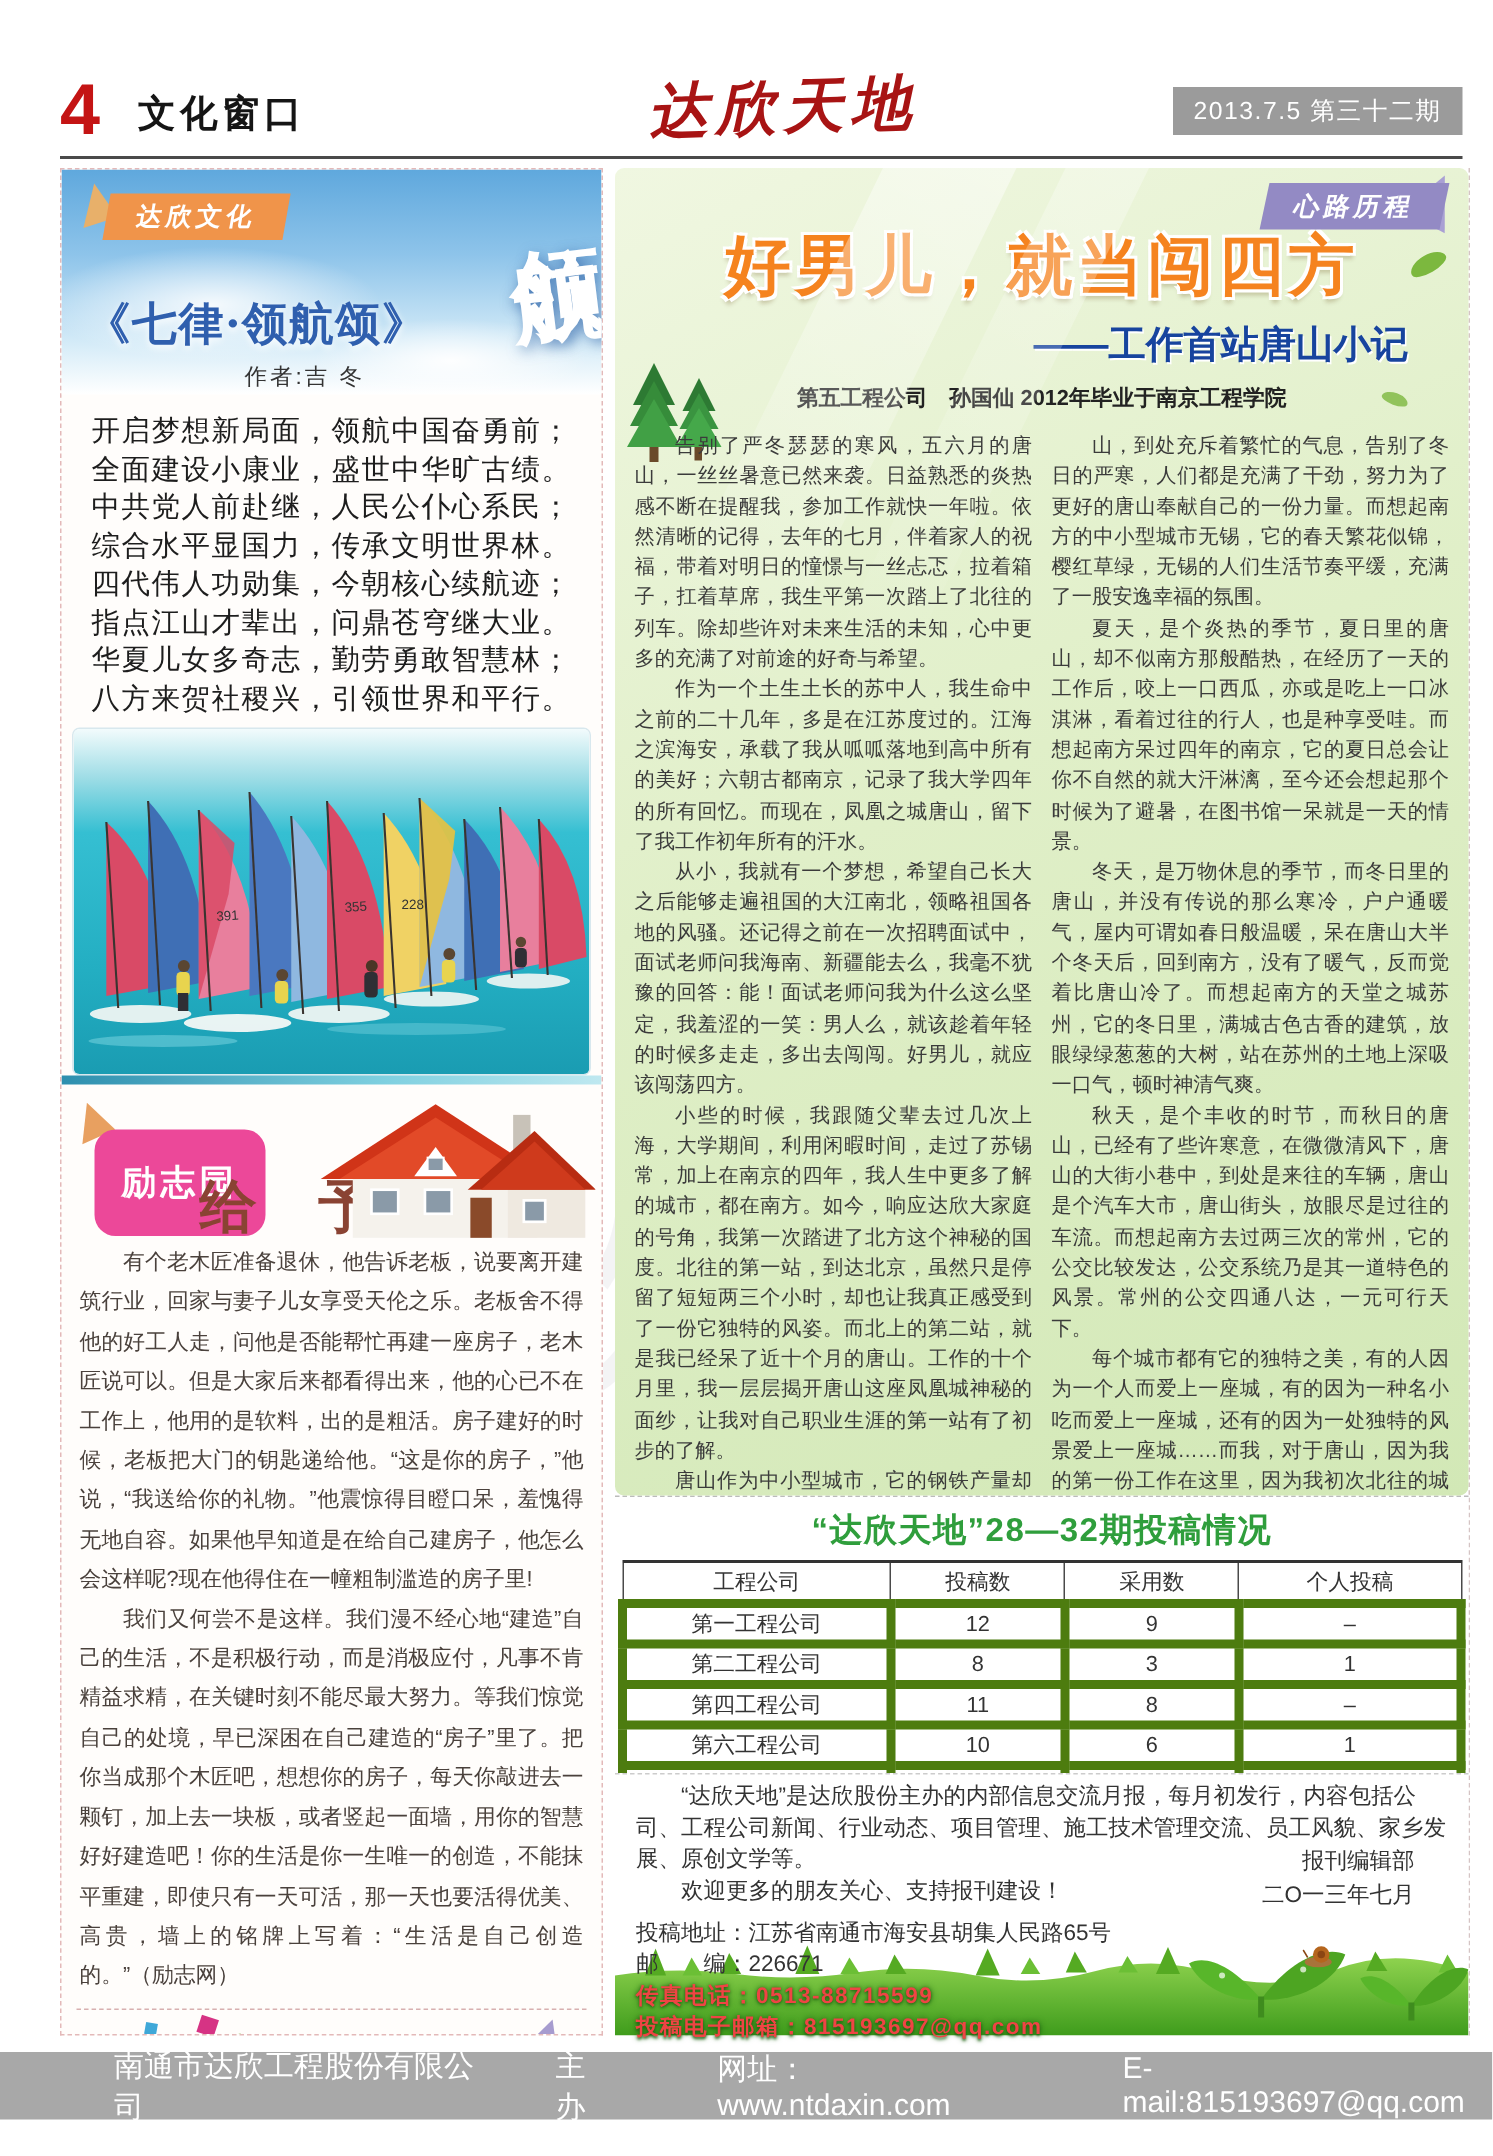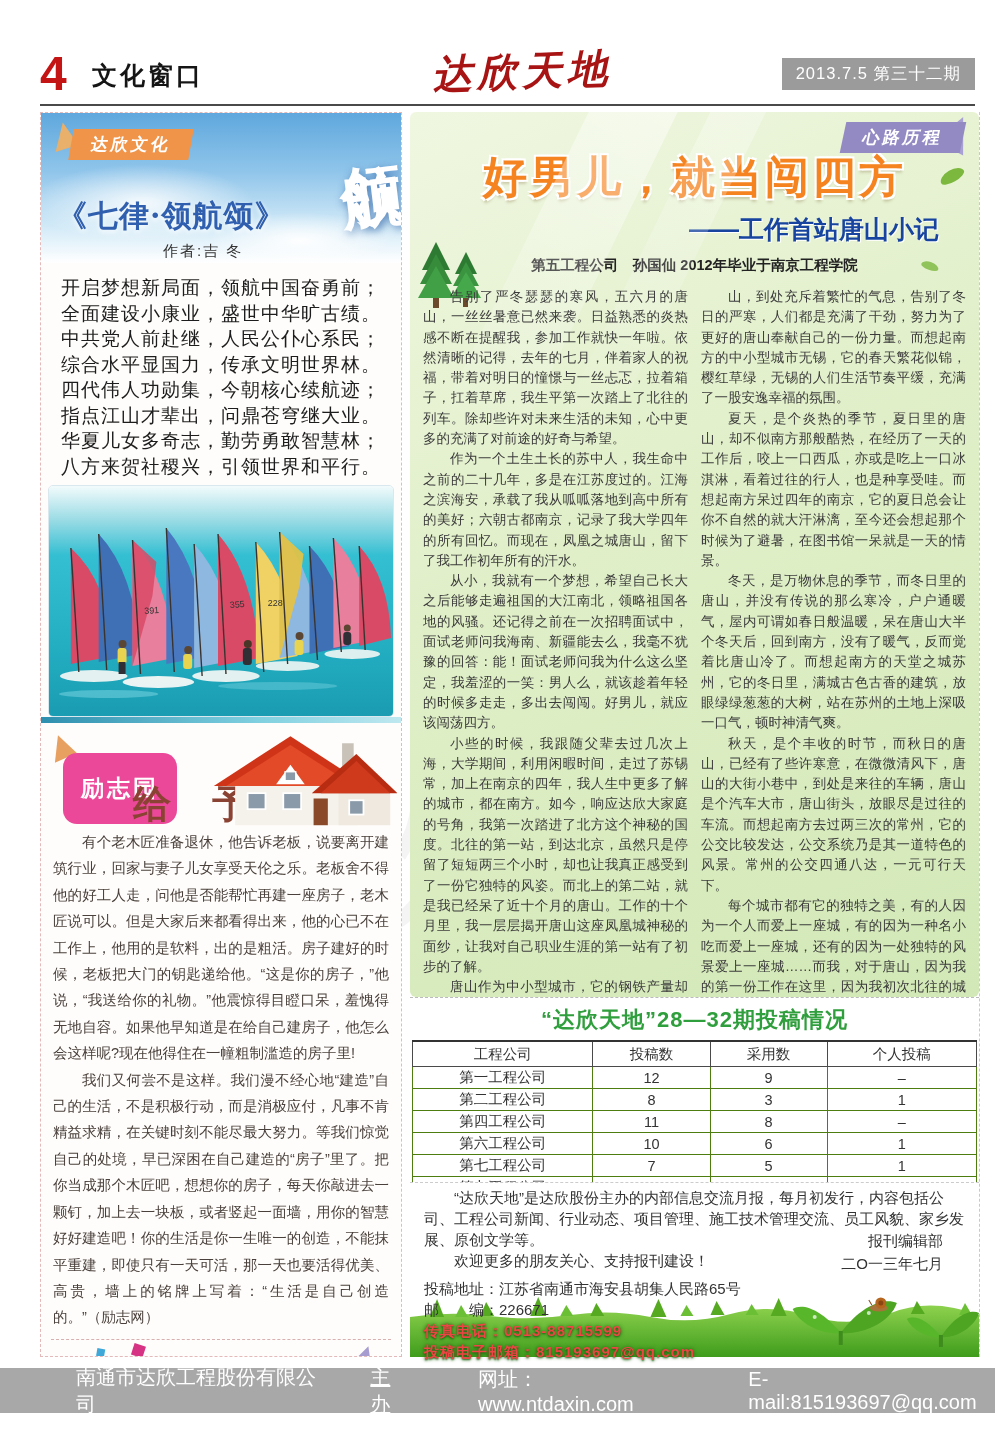--- a/index.html
+++ b/index.html
@@ -88,37 +88,37 @@
   .leaf.l1{right:14px;top:58px;transform:rotate(-30deg);}
   .leaf.l2{right:40px;top:150px;transform:rotate(20deg);width:18px;height:8px;opacity:.8;}
   .cols{display:flex;gap:13px;padding:12px 13px 0;position:relative;z-index:2;}
   .col{flex:1;font-size:13.5px;line-height:20.3px;color:#3b3b3b;text-align:justify;}
   .col p{margin:0;text-indent:2em;}
 
   .table-section{border-top:1px dashed #bbb;padding:5px 2px 2px;height:185px;box-sizing:border-box;background:#fff;}
   .table-title{text-align:center;font-size:22px;font-weight:bold;color:#2f9e3c;margin:2px 0 5px;letter-spacing:1px;}
   table.sub{width:100%;border-collapse:collapse;font-size:14.5px;color:#333;border-top:2px solid #333;}
   table.sub th{border:1px solid #4a4a4a;font-weight:normal;padding:2px 4px;height:20px;border-top:2px solid #333;}
-  table.sub td{border:1px solid #4d7c0f;padding:1px 4px;text-align:center;height:17px;}
+  table.sub td{border:6px solid #4d7c0f;padding:1px 4px;text-align:center;height:17px;}
   table.sub td:first-child{width:32%;}
 
   .notice{position:relative;height:175px;padding:4px 10px 0 14px;font-size:15px;line-height:21px;color:#333;
           box-sizing:border-box;background:#fff;border-top:1px dashed #ccc;}
   .notice p{margin:0;}
   .indent{text-indent:2em;}
   .signoff{position:absolute;right:36px;top:46px;text-align:right;line-height:23px;z-index:2;}
   .addr-block{margin-top:7px;position:relative;z-index:2;}
   .on-grass{color:#ef4444;font-weight:bold;text-shadow:0 1px 2px #1f6312,0 0 4px #1f6312;letter-spacing:1px;}
   .grass{position:absolute;left:0;bottom:0;width:100%;height:64px;z-index:1;}
 
   
   .bottom-bar{position:absolute;top:1368px;left:0;width:995px;height:45px;background:#a8a8a8;color:#fff;
         display:flex;align-items:center;font-size:20px;z-index:2;}
   .bottom-bar .b-company{margin-left:76px;}
-  .bottom-bar .b-host{margin-left:36px;text-decoration:underline;}
+  .bottom-bar .b-host{margin-left:36px;}
   .bottom-bar .b-site{margin-left:68px;}
   .bottom-bar .b-email{margin-left:56px;}
 </style>
 </head>
 <body>
 
 <div class="page">
 
   <div class="watermark">达欣股份</div>
 

